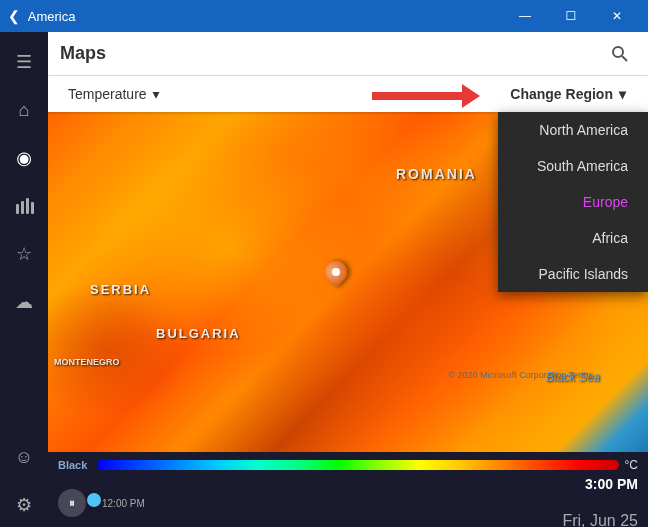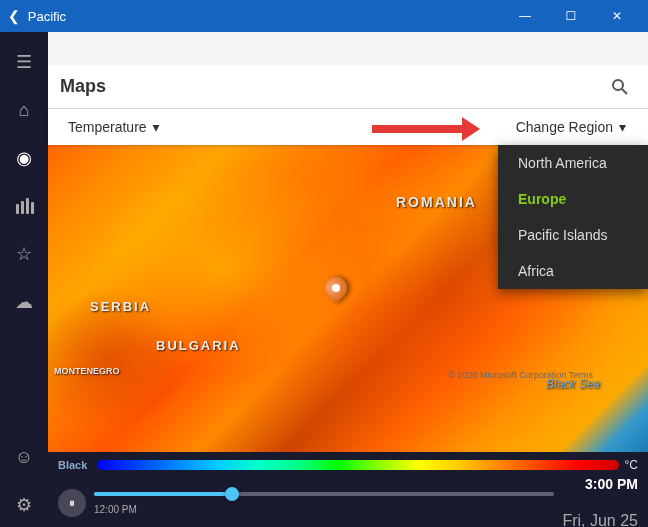--- a/index.html
+++ b/index.html
@@ -88,21 +88,20 @@
     }
 
     
     .topbar {
       display: flex;
       align-items: center;
       background: #ffffff;
       height: 44px;
       padding: 0 12px;
       border-bottom: 1px solid #e0e0e0;
-      margin-top: 33px;
     }
     .topbar-title {
       font-size: 18px;
       font-weight: 600;
       color: #333;
       flex: 1;
     }
     .search-icon-btn {
       width: 32px;
       height: 32px;
@@ -142,21 +141,21 @@
       right: 165px;
       top: 4px;
       display: flex;
       align-items: center;
     }
     .change-region-btn {
       display: flex;
       align-items: center;
       gap: 6px;
       font-size: 14px;
-      font-weight: 400;
+      font-weight: 700;
       color: #333;
       cursor: pointer;
       padding: 4px 10px;
       background: rgba(255,255,255,0.9);
       border-radius: 2px;
       position: relative;
       z-index: 20;
     }
 
     
@@ -168,21 +167,21 @@
       min-width: 150px;
       z-index: 100;
       box-shadow: 0 4px 12px rgba(0,0,0,0.5);
     }
     .region-dropdown-item {
       padding: 10px 20px;
       color: #ddd;
       font-size: 14px;
       cursor: pointer;
     }
-    .region-dropdown-item.active { color: #84cc16; font-weight: 700; }
+    .region-dropdown-item.active { color: #d946ef; font-weight: 400; }
 
     
     .map-area {
       flex: 1;
       position: relative;
       overflow: hidden;
     }
     .map-bg {
       width: 100%;
       height: 100%;
@@ -306,21 +305,21 @@
       align-items: center;
       justify-content: center;
       cursor: pointer;
       color: white;
       font-size: 12px;
       flex-shrink: 0;
     }
     .time-slider-container {
       flex: 1;
       display: flex;
-      flex-direction: column;
+      flex-direction: row;
       gap: 8px;
     }
     .time-slider-track {
       height: 4px;
       background: rgba(255,255,255,0.3);
       border-radius: 2px;
       position: relative;
     }
     .time-slider-fill {
       width: 30%;
@@ -364,21 +363,21 @@
     
     .toolbar-wrapper {
       position: relative;
     }
   </style>
 </head>
 <body>
 
 <div class="titlebar">
   <span class="titlebar-back">❮</span>
-  <span class="titlebar-title">Pacific</span>
+  <span class="titlebar-title">America</span>
   <div class="titlebar-controls">
     <div class="titlebar-btn">—</div>
     <div class="titlebar-btn">☐</div>
     <div class="titlebar-btn close">✕</div>
   </div>
 </div>
 
 <div class="app-container">
 
   <div class="sidebar">
@@ -425,25 +424,26 @@
           </div>
           <div style="width:0; height:0; border-top:12px solid transparent; border-bottom:12px solid transparent; border-left:18px solid #e53935;"></div>
         </div>
 
         <div class="change-region-btn">
           <span>Change Region</span>
           <span>▾</span>
         </div>
       </div>
 
-      <div class="region-dropdown" style="position:absolute; right:0; top:36px; z-index:100;">
+      <div class="region-dropdown" style="position:absolute; right:0; top:36px; z-index:100;text-align:right;">
         <div class="region-dropdown-item">North America</div>
+        <div class="region-dropdown-item">South America</div>
         <div class="region-dropdown-item active">Europe</div>
+        <div class="region-dropdown-item">Africa</div>
         <div class="region-dropdown-item">Pacific Islands</div>
-        <div class="region-dropdown-item">Africa</div>
       </div>
     </div>
 
     <div class="map-area">
       <div class="map-bg"></div>
       <div class="map-heatmap"></div>
 
       <div class="map-labels">
         <div class="map-label medium" style="left:7%; top:50%; color:rgba(255,255,255,0.9);">SERBIA</div>
         <div class="map-label medium" style="left:18%; top:63%; color:rgba(255,255,255,0.9);">BULGARIA</div>

